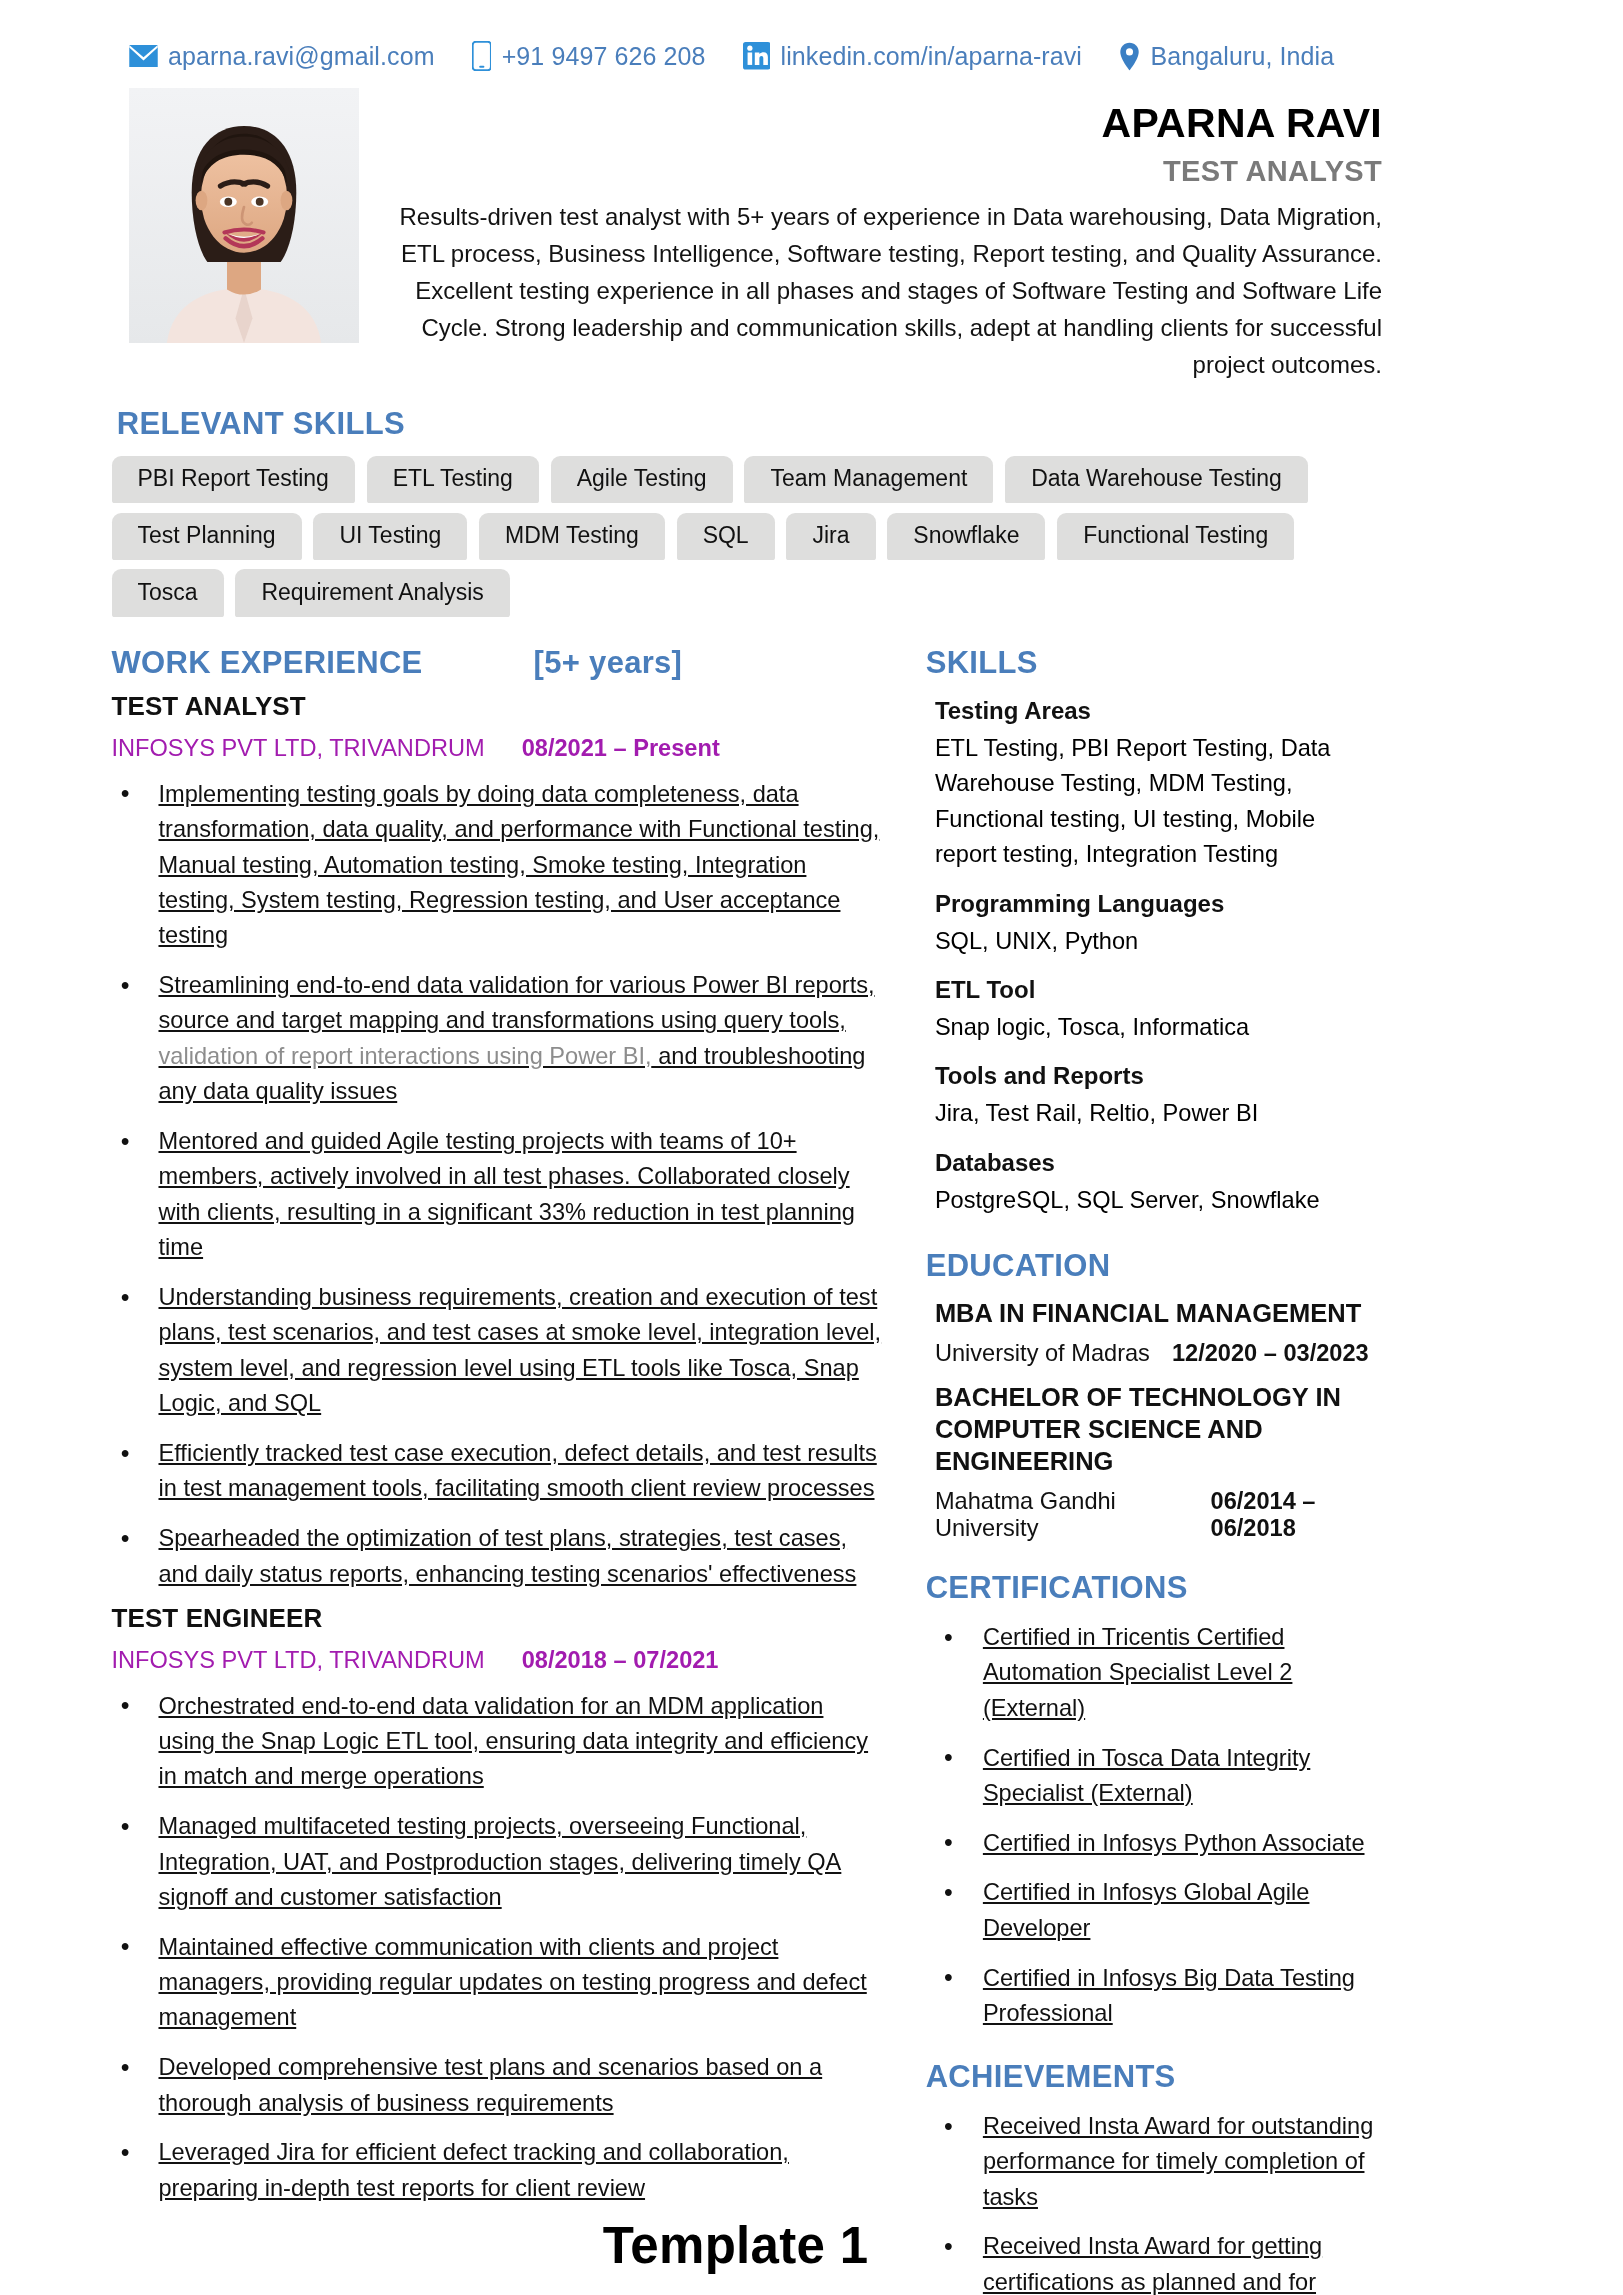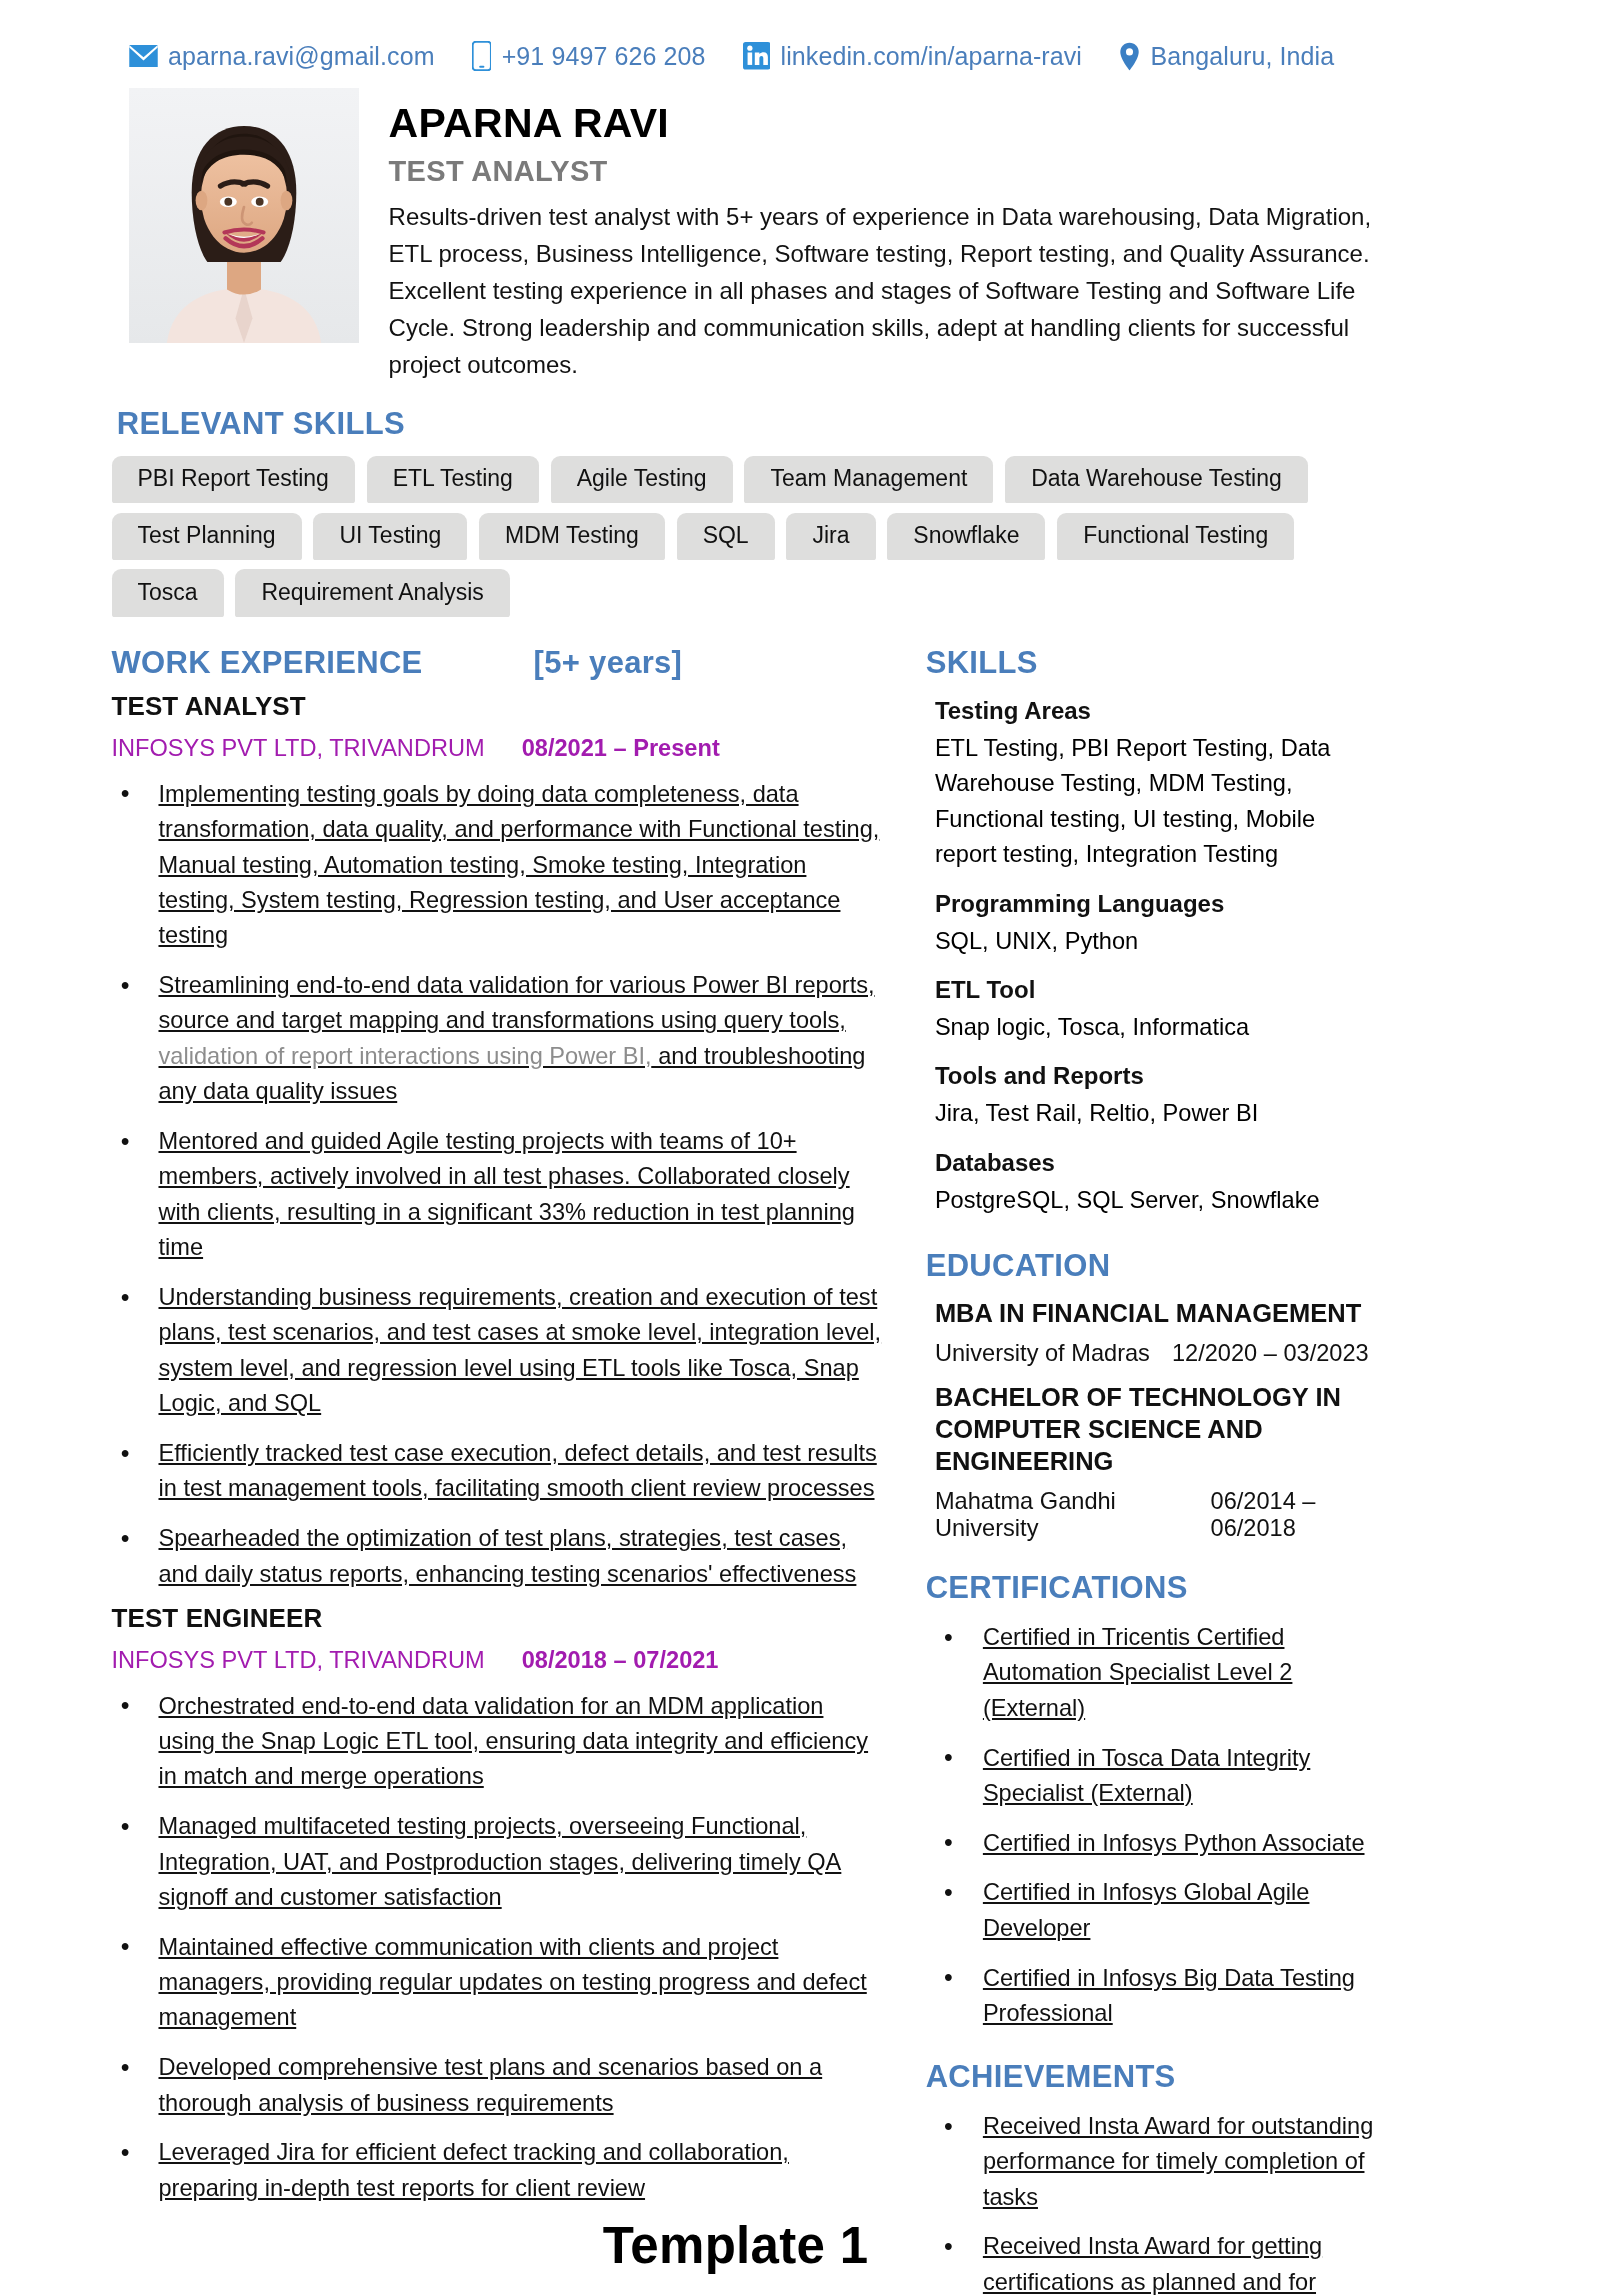--- a/index.html
+++ b/index.html
@@ -34,20 +34,21 @@
 
   .ic { display: inline-block; flex: 0 0 auto; }
   .ic svg { display: block; }
 
   
   .identity {
     display: flex;
     gap: 30px;
     align-items: flex-start;
     padding-left: 23.6px;
+    text-align: right;
   }
   .photo {
     flex: 0 0 auto;
     width: 230px;
     height: 255px;
     overflow: hidden;
     background: #eceff1;
   }
   .photo svg { display: block; width: 230px; height: 255px; }
 
@@ -183,21 +184,21 @@
   }
   .edu-row {
     display: flex;
     align-items: baseline;
     gap: 22px;
     margin-top: 11px;
     padding-left: 9.2px;
     font-size: 23.6px;
     color: #111111;
   }
-  .edu-row .dates { font-weight: 400; }
+  .edu-row .dates { font-weight: 700; }
 
   .cert-head, .ach-head { margin-top: 29px; }
 
   ul.bullets.right li { font-size: 23.6px; padding-left: 48px; }
   ul.bullets.right { padding-left: 9.2px; }
 
   
   .footer {
     position: absolute;
     left: 0;

